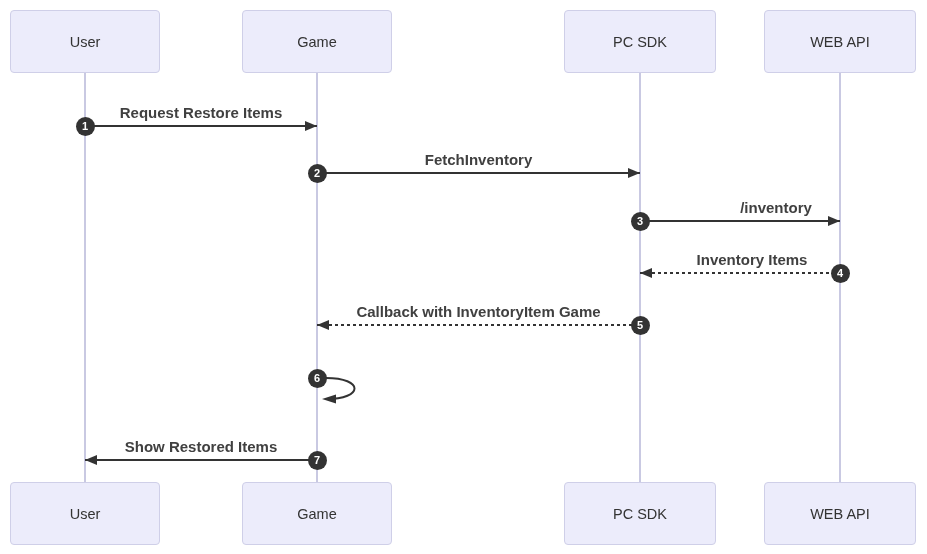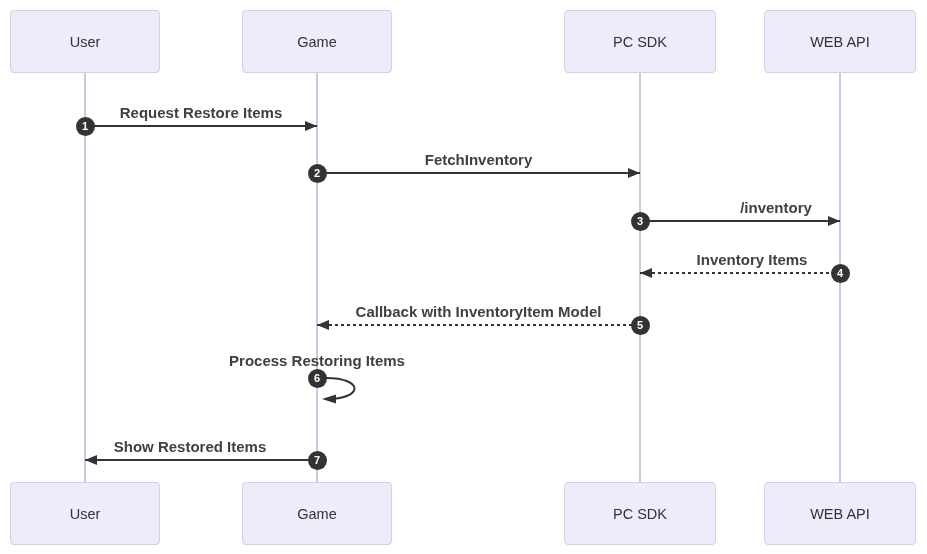--- a/index.html
+++ b/index.html
@@ -80,24 +80,23 @@
     <div class="arrowhead right" style="left: 828px; top: 215.5px;"></div>
     <div class="seq-num" style="left: 630.5px; top: 211.5px;">3</div>
     <div class="msg-label" style="left: 740px; top: 199px; margin-left: 36px;">/inventory</div>
     <div class="msg-line dashed" style="left: 640px; top: 272px; width: 200px;"></div>
     <div class="arrowhead left" style="left: 640px; top: 267.5px;"></div>
     <div class="seq-num" style="left: 830.5px; top: 263.5px;">4</div>
     <div class="msg-label" style="left: 740px; top: 251px; padding-left: 24px;">Inventory Items</div>
     <div class="msg-line dashed" style="left: 317px; top: 324px; width: 323px;"></div>
     <div class="arrowhead left" style="left: 317px; top: 319.5px;"></div>
     <div class="seq-num" style="left: 630.5px; top: 315.5px;">5</div>
-    <div class="msg-label" style="left: 478.5px; top: 303px;">Callback with InventoryItem Model</div>
+    <div class="msg-label" style="left: 478.5px; top: 303px;">Callback with InventoryItem Game</div>
     <div class="selfloop" style="left: 300px; top: 368px; width: 80px; height: 44px;"><svg width="80" height="44" viewBox="0 0 80 44">
         <path d="M 26 10 C 64 10 64 31 26 31" fill="none" stroke="#333333" stroke-width="2"></path>
         <polygon points="36,26.5 36,35.5 22,31" fill="#333333"></polygon>
       </svg></div>
     <div class="seq-num" style="left: 307.5px; top: 368.5px;">6</div>
-    <div class="msg-label" style="left: 317px; top: 352px;">Process Restoring Items</div>
     <div class="msg-line solid" style="left: 85px; top: 459px; width: 232px;"></div>
     <div class="arrowhead left" style="left: 85px; top: 454.5px;"></div>
     <div class="seq-num" style="left: 307.5px; top: 450.5px;">7</div>
-    <div class="msg-label" style="left: 190px; top: 438px; text-align: right;">Show Restored Items</div>
+    <div class="msg-label" style="left: 201px; top: 438px; text-align: right;">Show Restored Items</div>
   </div>
 
 </body></html>

